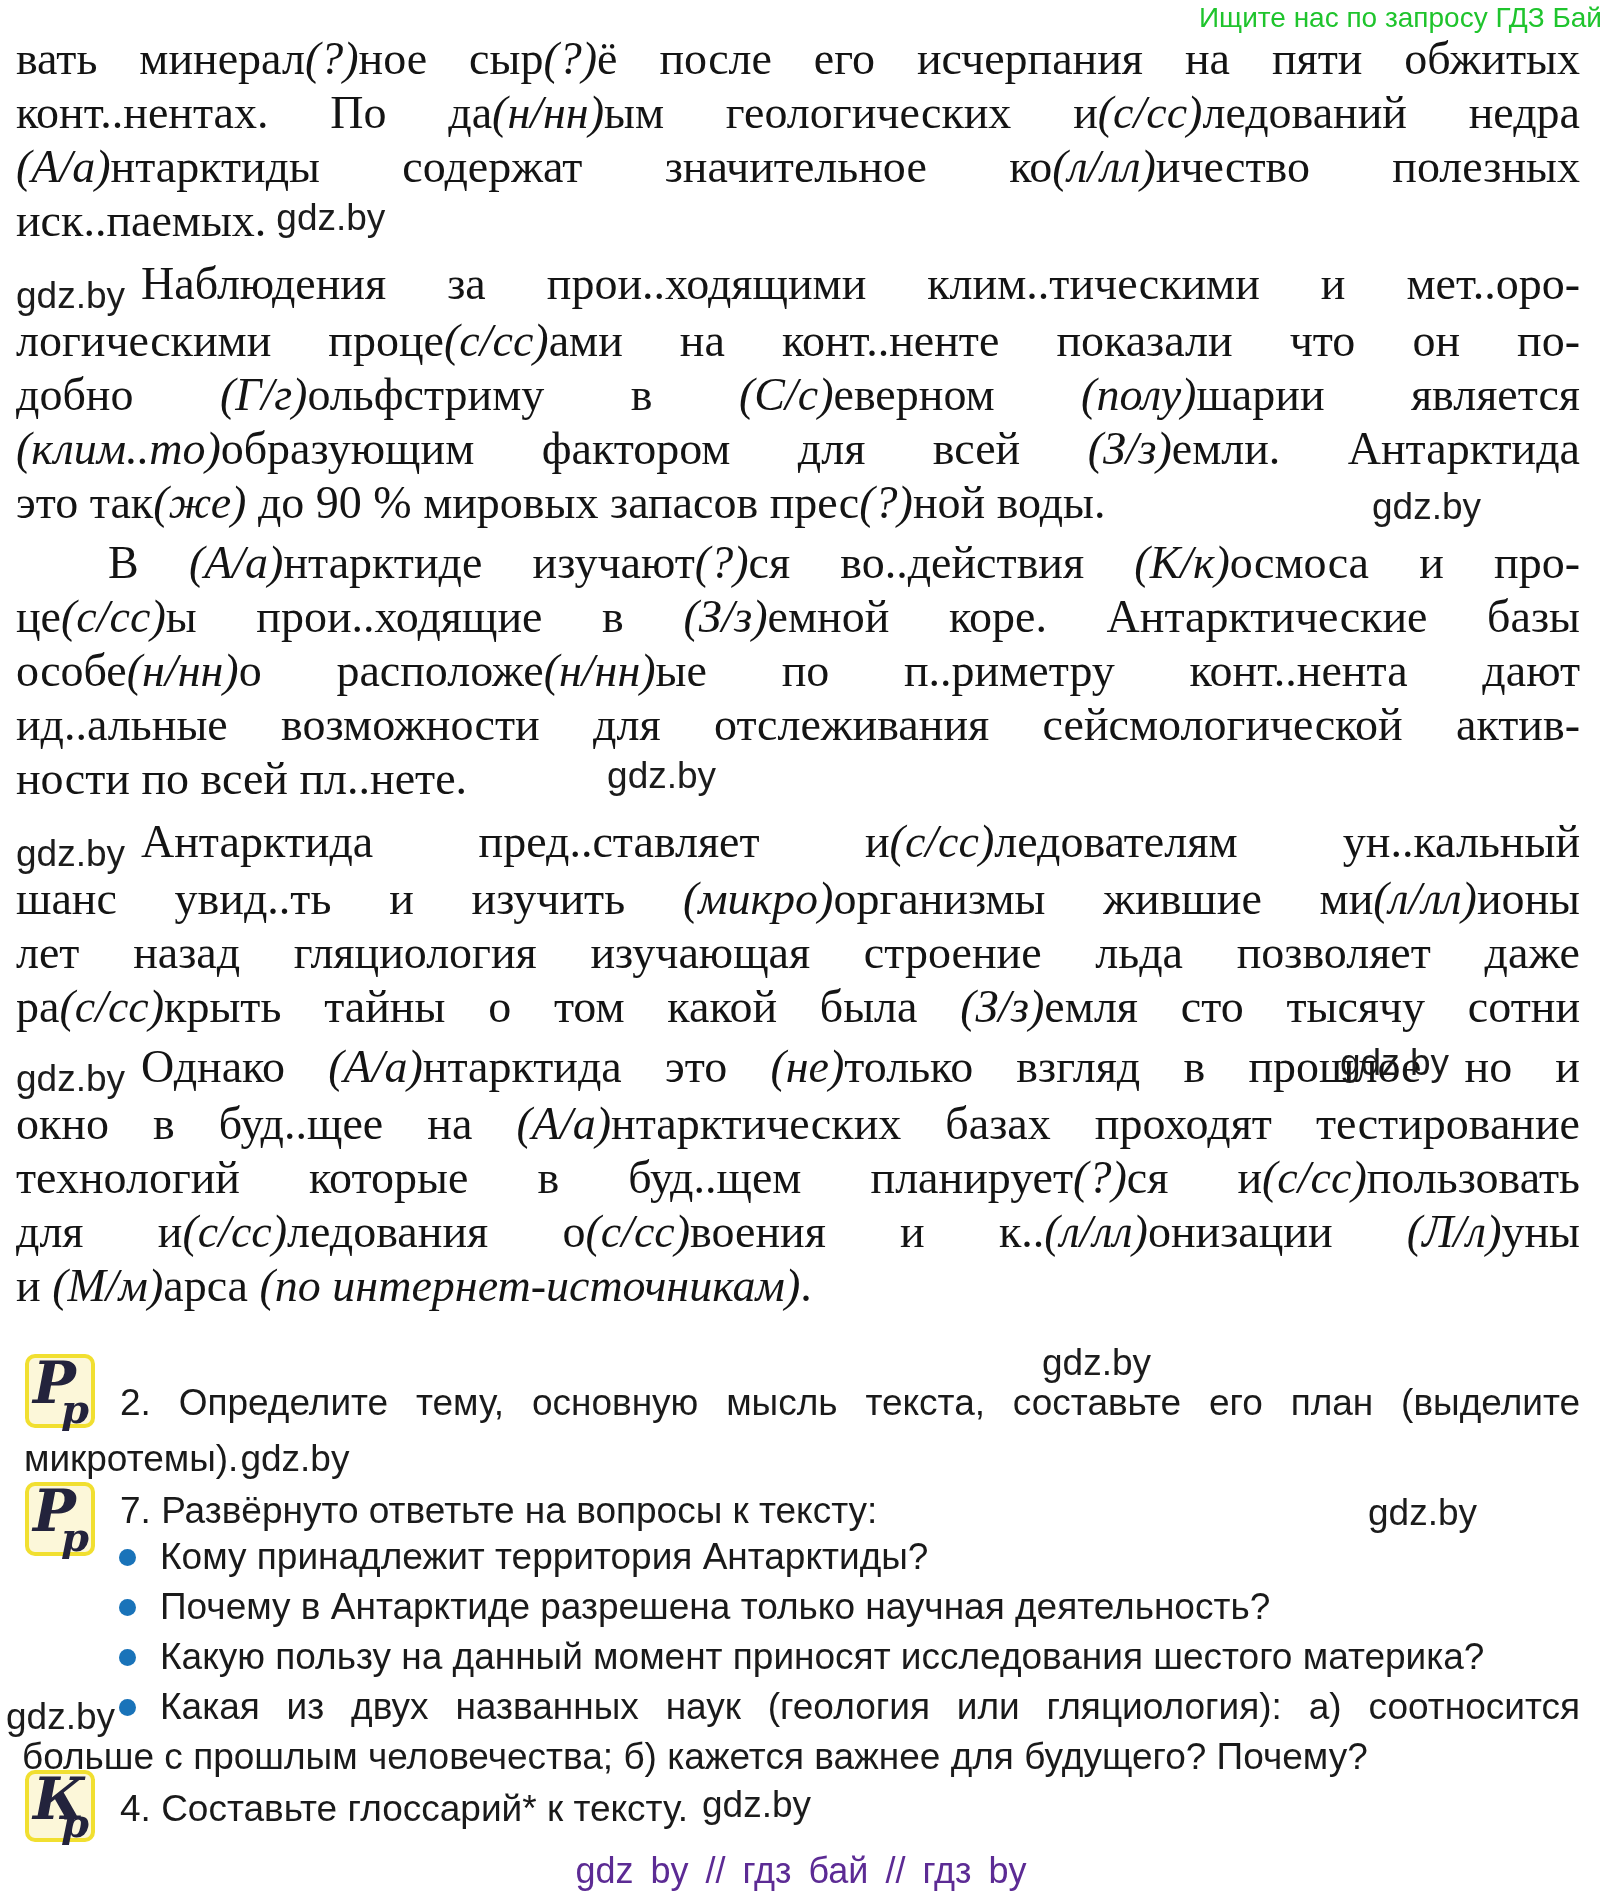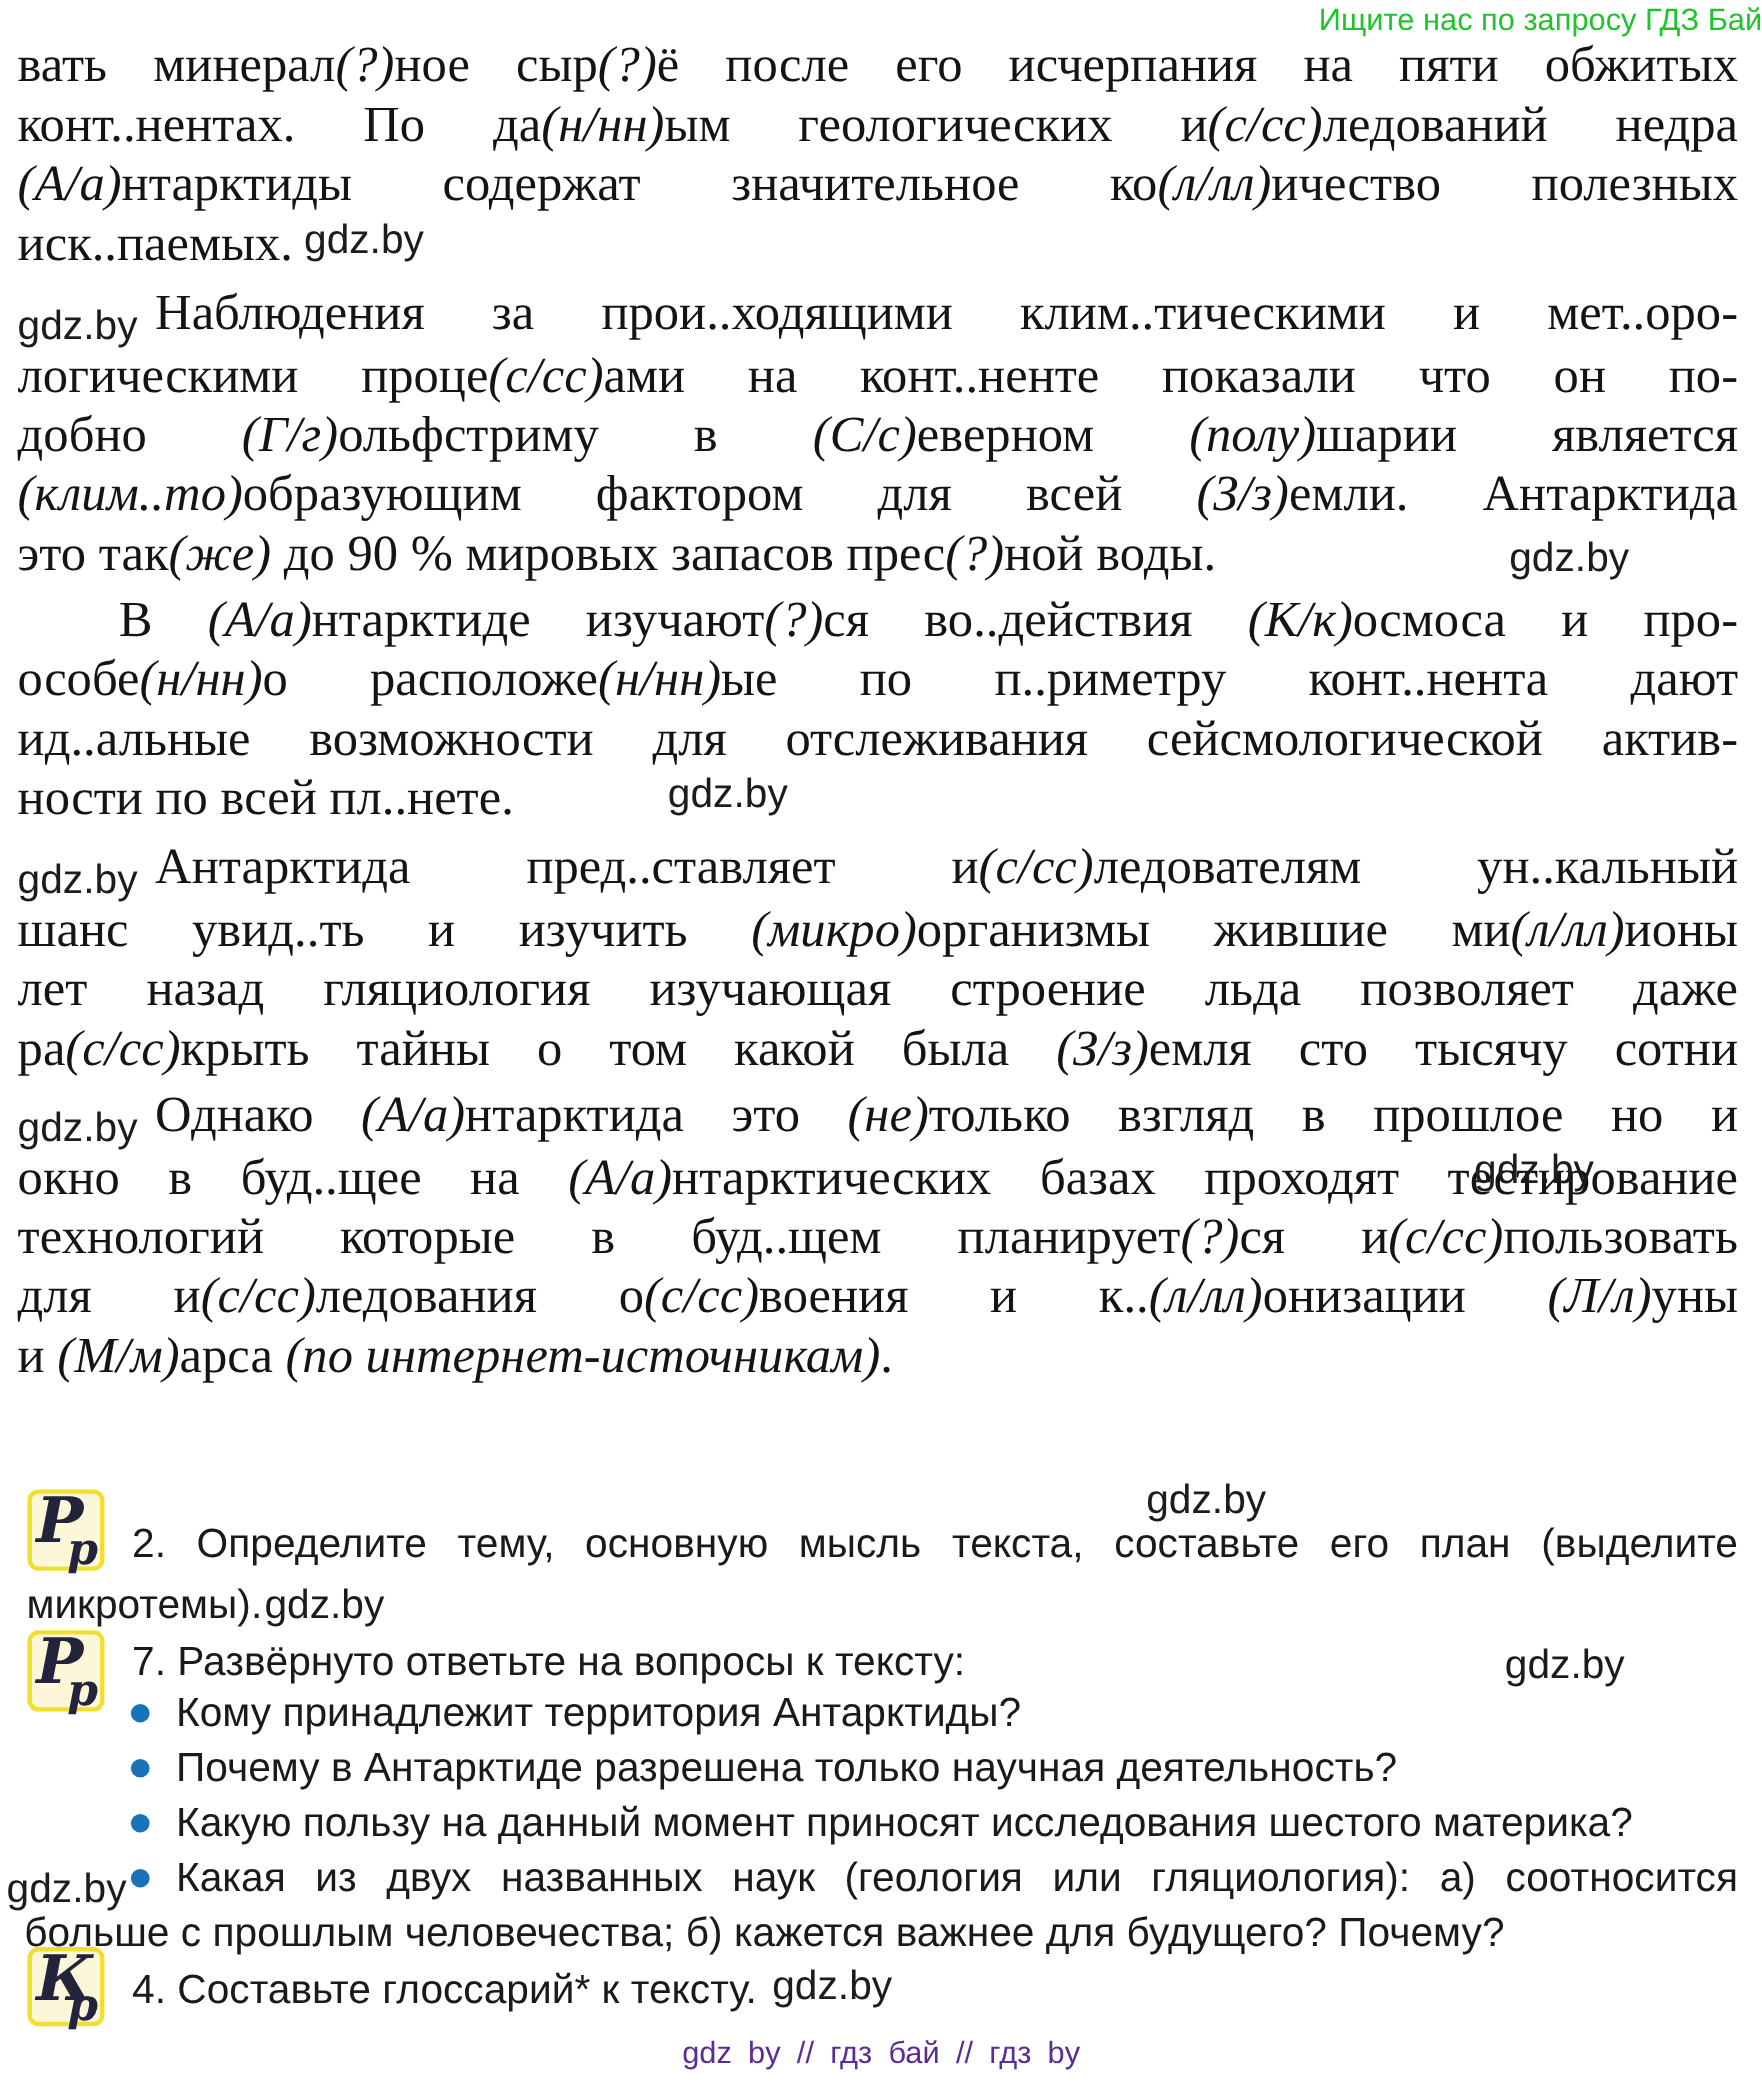--- a/index.html
+++ b/index.html
@@ -53,21 +53,21 @@
            font-family:"Liberation Sans",sans-serif;font-size:37px;color:#1a1a1a;}
   .bullet-row{position:relative;padding-left:138px;min-height:50px;line-height:50px;}
   .bullet-dot{position:absolute;left:97px;top:17px;width:17px;height:17px;border-radius:50%;background:#1973b9;}
   .bullet-text{display:inline;}
   .bullet-text.just{display:block;text-align:justify;text-align-last:justify;}
   .bullet-cont{line-height:50px;}
   .bullet-wm{position:absolute;left:-16px;top:10px;}
 
   
   .footer{position:absolute;left:0;right:0;top:1850px;text-align:center;
-          font-family:"Liberation Sans",sans-serif;font-size:28px;color:#5c2b94;word-spacing:7px;}
+          font-family:"Liberation Sans",sans-serif;font-size:36px;color:#5c2b94;word-spacing:7px;}
 </style>
 </head>
 <body>
 
 <div class="page">
 
   <div class="promo">Ищите нас по запросу ГДЗ Бай</div>
 
   <div class="body-text">
       <div class="para">
@@ -78,20 +78,21 @@
       </div>
       <div class="para">
         <div class="line"><span class="wm wm-lead">gdz.by</span><span>Наблюдения за прои..ходящими клим..тическими и мет..оро-</span></div>
         <div class="line"><span>логическими проце</span><span class="hint">(с/сс)</span><span>ами на конт..ненте показали что он по-</span></div>
         <div class="line"><span>добно </span><span class="hint">(Г/г)</span><span>ольфстриму в </span><span class="hint">(С/с)</span><span>еверном </span><span class="hint">(полу)</span><span>шарии является</span></div>
         <div class="line"><span class="hint">(клим..то)</span><span>образующим фактором для всей </span><span class="hint">(З/з)</span><span>емли. Антарктида</span></div>
         <div class="line last"><span>это так</span><span class="hint">(же)</span><span> до 90 % мировых запасов прес</span><span class="hint">(?)</span><span>ной воды.</span></div>
       </div>
       <div class="para">
         <div class="line" style="text-indent: 92px;"><span>В </span><span class="hint">(А/а)</span><span>нтарктиде изучают</span><span class="hint">(?)</span><span>ся во..действия </span><span class="hint">(К/к)</span><span>осмоса и про-</span></div>
+        <div class="line"><span>це</span><span class="hint">(с/сс)</span><span>ы прои..ходящие в </span><span class="hint">(З/з)</span><span>емной коре. Антарктические базы</span></div>
         <div class="line"><span>особе</span><span class="hint">(н/нн)</span><span>о расположе</span><span class="hint">(н/нн)</span><span>ые по п..риметру конт..нента дают</span></div>
         <div class="line"><span>ид..альные возможности для отслеживания сейсмологической актив-</span></div>
         <div class="line last"><span>ности по всей пл..нете.</span><span class="wm wm-tail" style="margin-left: 140px;">gdz.by</span></div>
       </div>
       <div class="para">
         <div class="line"><span class="wm wm-lead">gdz.by</span><span>Антарктида пред..ставляет и</span><span class="hint">(с/сс)</span><span>ледователям ун..кальный</span></div>
         <div class="line"><span>шанс увид..ть и изучить </span><span class="hint">(микро)</span><span>организмы жившие ми</span><span class="hint">(л/лл)</span><span>ионы</span></div>
         <div class="line"><span>лет назад гляциология изучающая строение льда позволяет даже</span></div>
         <div class="line"><span>ра</span><span class="hint">(с/сс)</span><span>крыть тайны о том какой была </span><span class="hint">(З/з)</span><span>емля сто тысячу сотни</span></div>
       </div>

